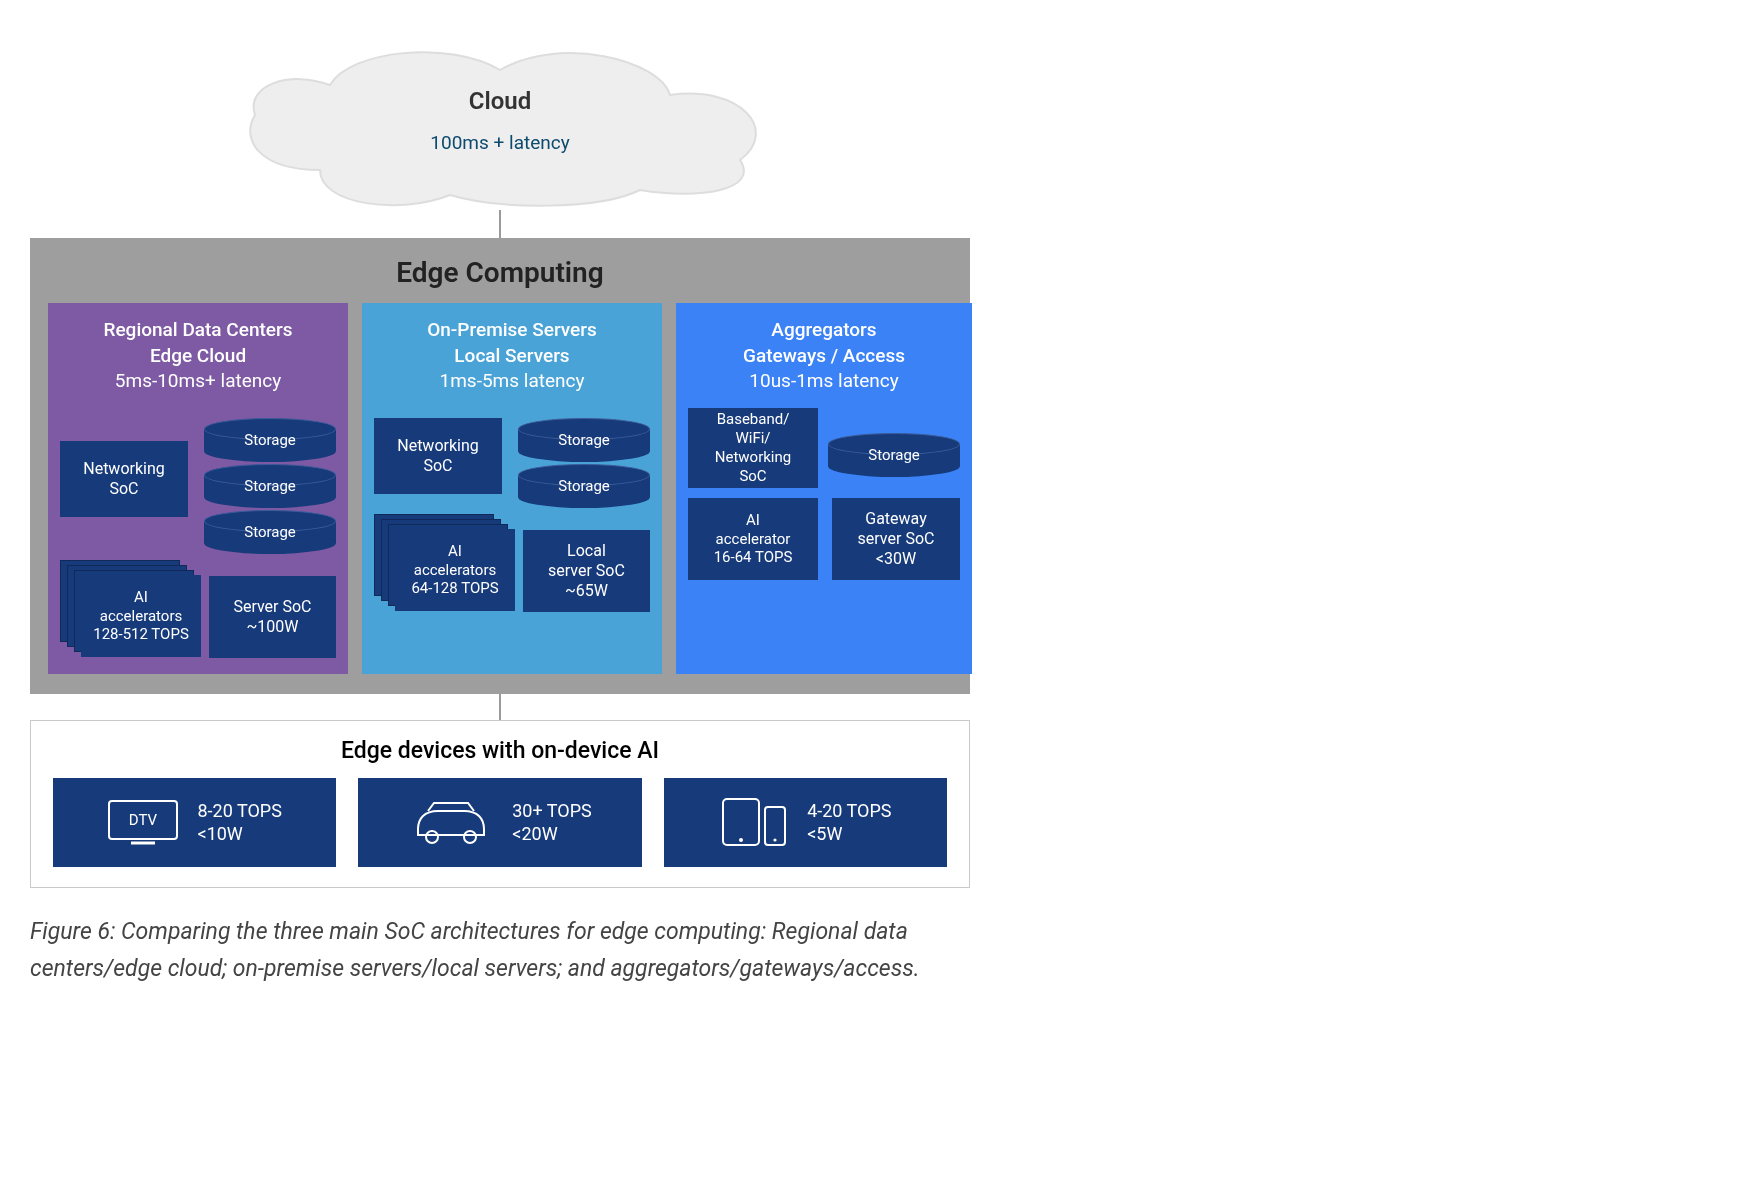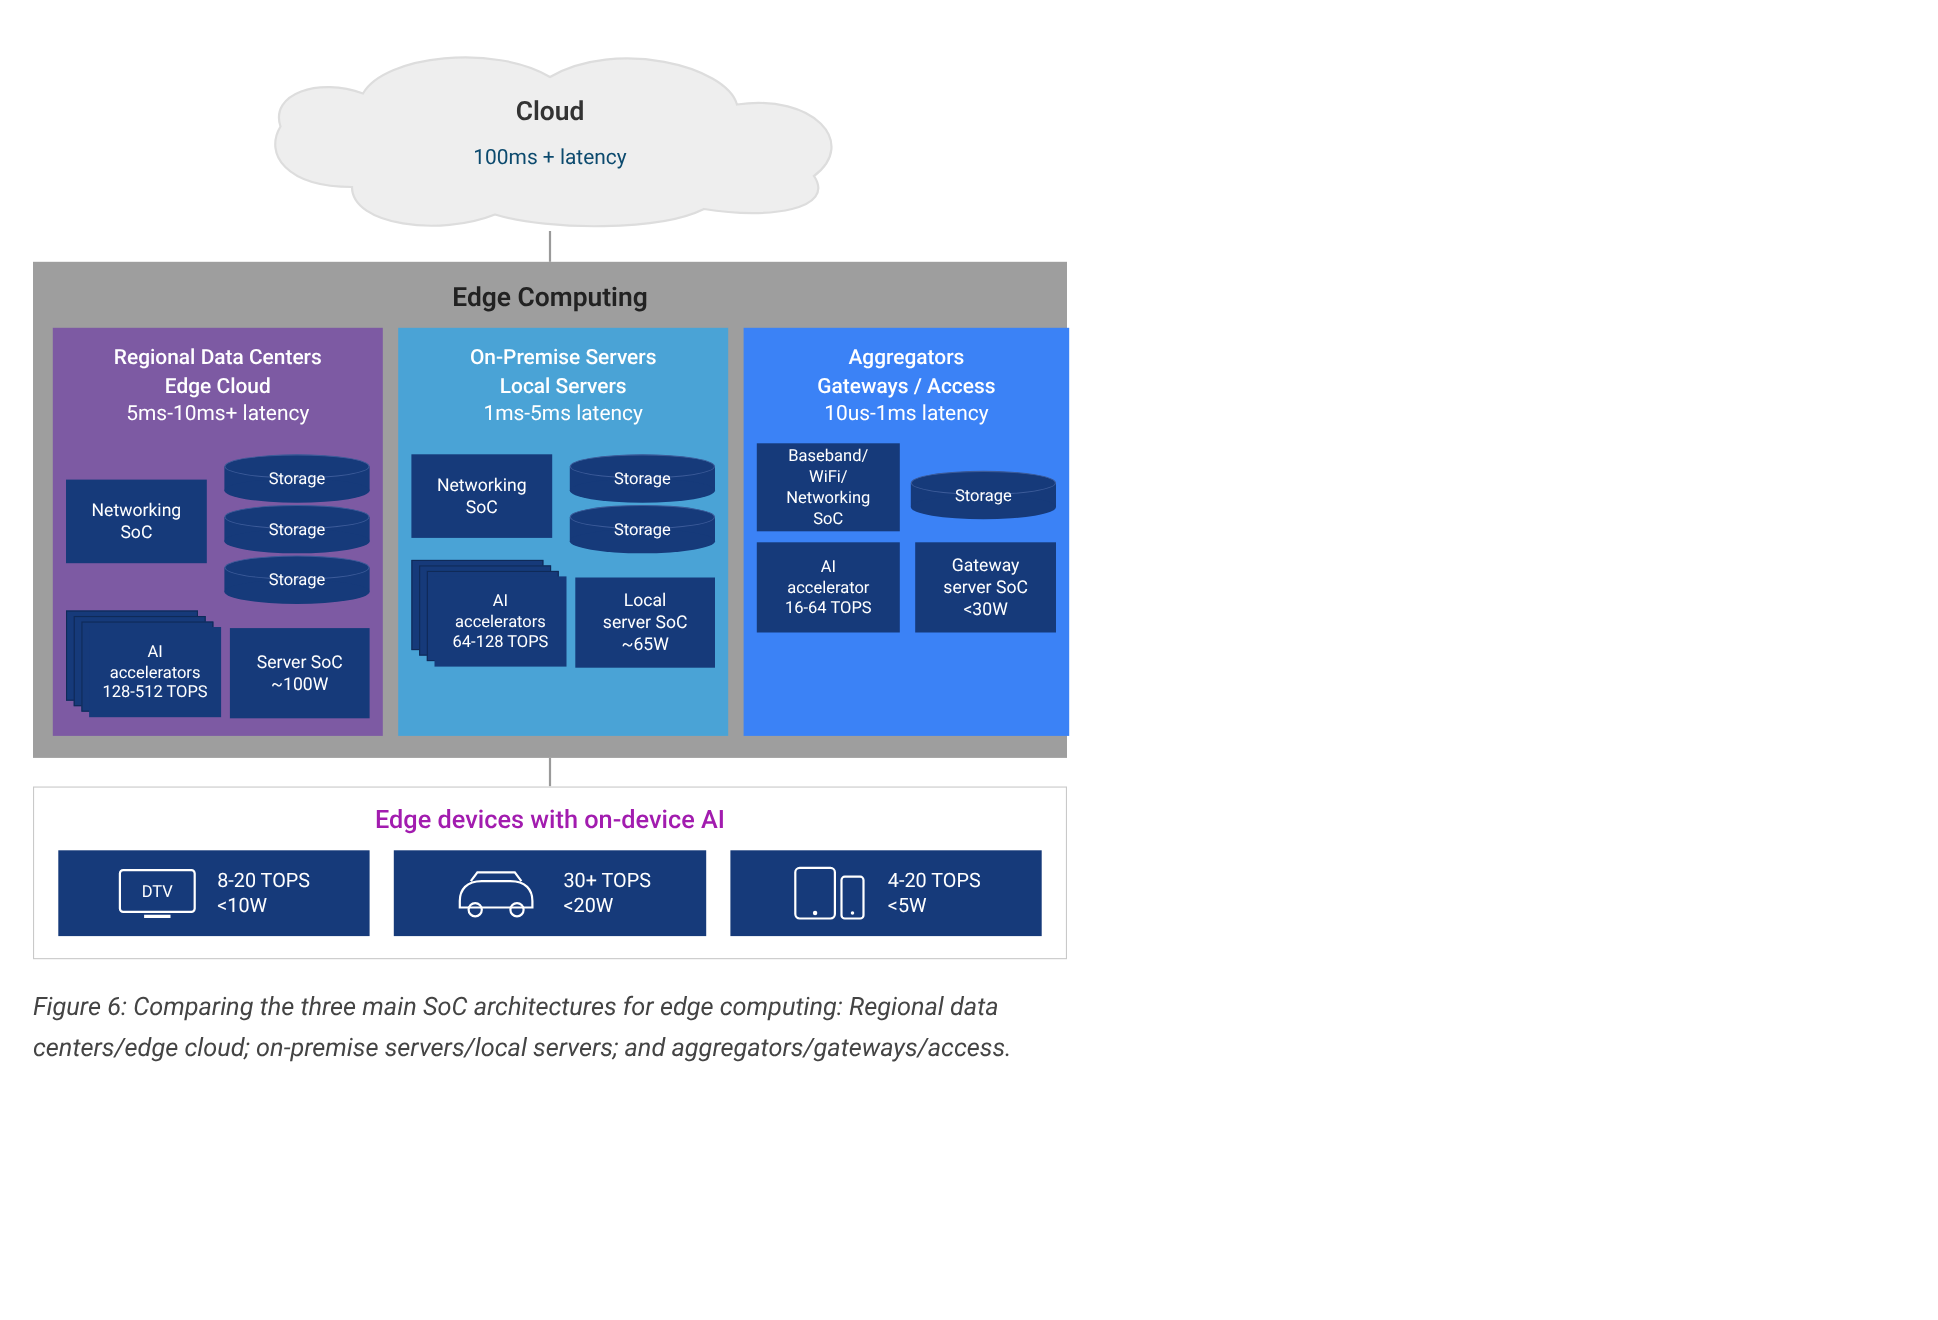--- a/index.html
+++ b/index.html
@@ -20,21 +20,21 @@
   .cloud-sub   { font-size: 19px; color: #0c4a6e; margin-top: 16px; }
 
   
   .vconn { width: 2px; background: #9a9a9a; margin: 0 auto; }
 
   
   .edge-container {
     background: #9e9e9e;
     padding: 12px 18px 20px;
   }
-  .edge-title { text-align: center; font-size: 24px; font-weight: 600; color: #222; padding: 6px 0 14px; }
+  .edge-title { text-align: center; font-size: 28px; font-weight: 600; color: #222; padding: 6px 0 14px; }
   .tiers { display: flex; gap: 14px; }
   .tier {
     width: 300px;
     padding: 14px 12px 16px;
     color: #fff;
   }
   .tier-purple { background: #7d5aa3; }
   .tier-blue   { background: #4aa3d6; }
   .tier-green  { background: #3b82f6; }
 
@@ -80,24 +80,24 @@
   .cyl-mid    { position:absolute; left:0; top:11px; width:132px; height:22px; background:#163a7a; }
   .cyl-bot    { position:absolute; left:0; top:22px; width:132px; height:22px; background:#163a7a; border-radius:50%; }
   .cyl-text   { position:absolute; left:0; width:132px; top:13px; text-align:center; color:#fff; font-size:15px; z-index:3;}
   .cylcol { display:flex; flex-direction:column; }
 
   
   .devices {
     border: 1px solid #c9c9c9; background:#fff;
     padding: 10px 22px 20px; margin-top: 0;
   }
-  .devices-title { text-align:center; font-size:23px; font-weight:500; color:#a21caf; padding:6px 0 14px;}
+  .devices-title { text-align:center; font-size:23px; font-weight:500; color:#000000; padding:6px 0 14px;}
   .devrow { display:flex; gap:22px; justify-content:space-between; }
   .dev {
-    background:#163a7a; color:#fff; height:78px; flex:1;
+    background:#163a7a; color:#fff; height:89px; flex:1;
     display:flex; align-items:center; justify-content:center; gap:18px;
     font-size:18px; line-height:1.3;
   }
   .dev .icon { display:flex; align-items:center; justify-content:center; }
   .dev .txt { text-align:left; }
 
   
   .caption { font-style: italic; font-size: 23px; color:#444; line-height:1.6; margin-top:26px; max-width: 1110px;}
 </style>
 </head>

